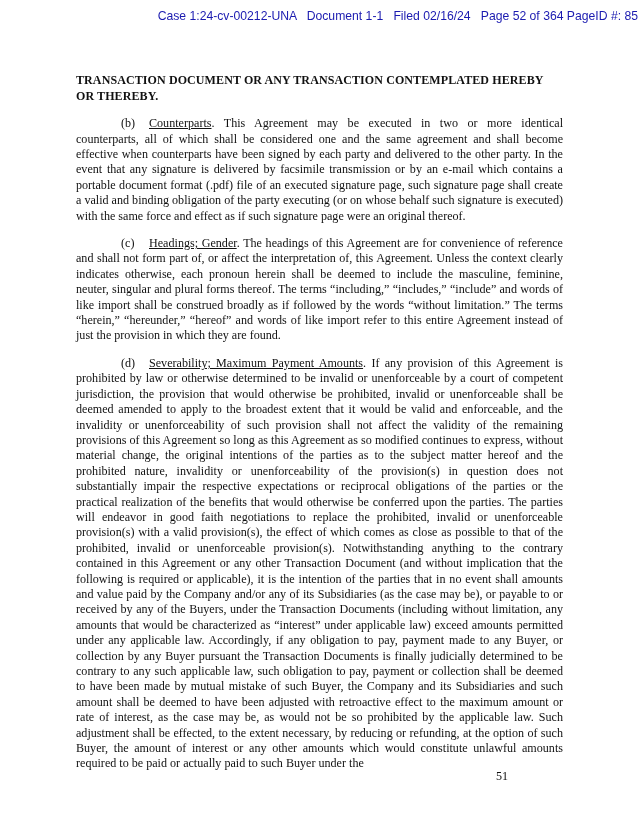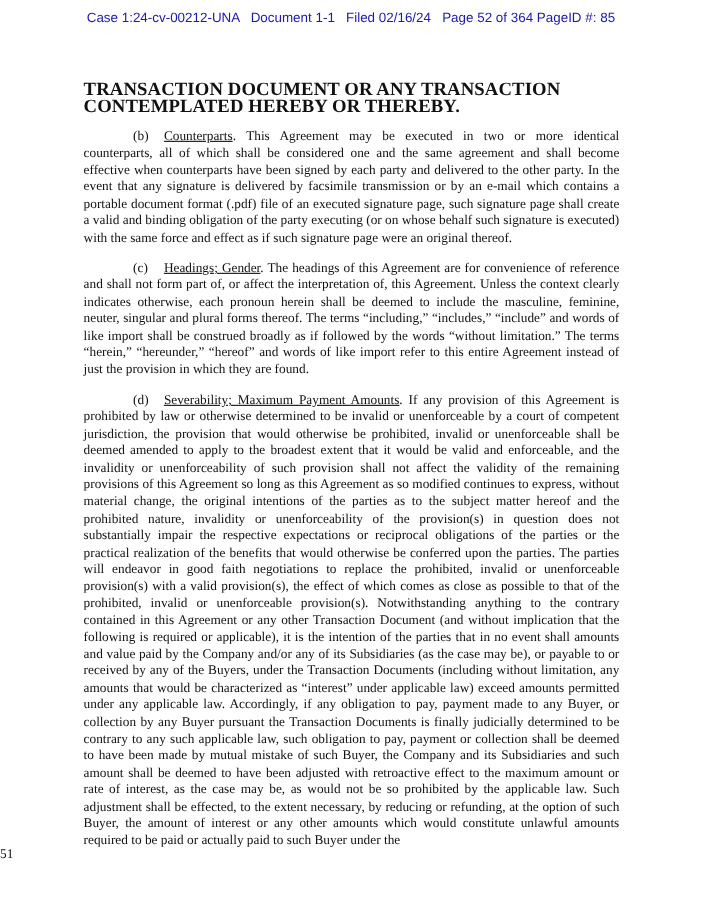--- a/index.html
+++ b/index.html
@@ -1,33 +1,33 @@
 <!DOCTYPE html>
 <html><head>
 <meta charset="utf-8">
 <style>
   html, body { margin: 0; padding: 0; background: #ffffff; }
   body { width: 638px; height: 825px; position: relative; overflow: hidden; }
   .header {
-    position: absolute; top: 9px; left: 0; width: 638px; text-align: center;
+    position: absolute; top: 9px; left: 0; width: 638px; text-align: right;
     font-family: "Liberation Sans", sans-serif; font-size: 12.2px; color: #1a1ab0;
     white-space: pre;
   }
   .page {
     position: absolute; left: 76px; top: 73px; width: 487px;
     font-family: "Liberation Serif", serif; font-size: 12.1px; line-height: 15.4px; color: #111;
   }
   .title {
-    font-weight: bold; font-size: 17px; line-height: 15.6px; margin: 0 0 12px 0; letter-spacing: 0.1px;
+    font-weight: bold; font-size: 12px; line-height: 15.6px; margin: 0 0 12px 0; letter-spacing: 0.1px;
   }
   .para { text-align: justify; margin: 0 0 12px 0; text-indent: 45px; }
   .num { display: inline-block; width: 28px; text-indent: 0; }
   .heading { text-decoration: underline; margin-top: 20px; }
   .pagenum {
-    position: absolute; top: 769px; left: 0; width: 508px; text-align: left;
+    position: absolute; top: 769px; left: 0; width: 508px; text-align: right;
     font-family: "Liberation Serif", serif; font-size: 12.1px; color: #111;
   }
 </style>
 </head>
 <body>
 
 <div class="header">Case 1:24-cv-00212-UNA   Document 1-1   Filed 02/16/24   Page 52 of 364 PageID #: 85</div>
 
 <div class="page">
   <div class="title">TRANSACTION DOCUMENT OR ANY TRANSACTION CONTEMPLATED HEREBY OR THEREBY.</div>

